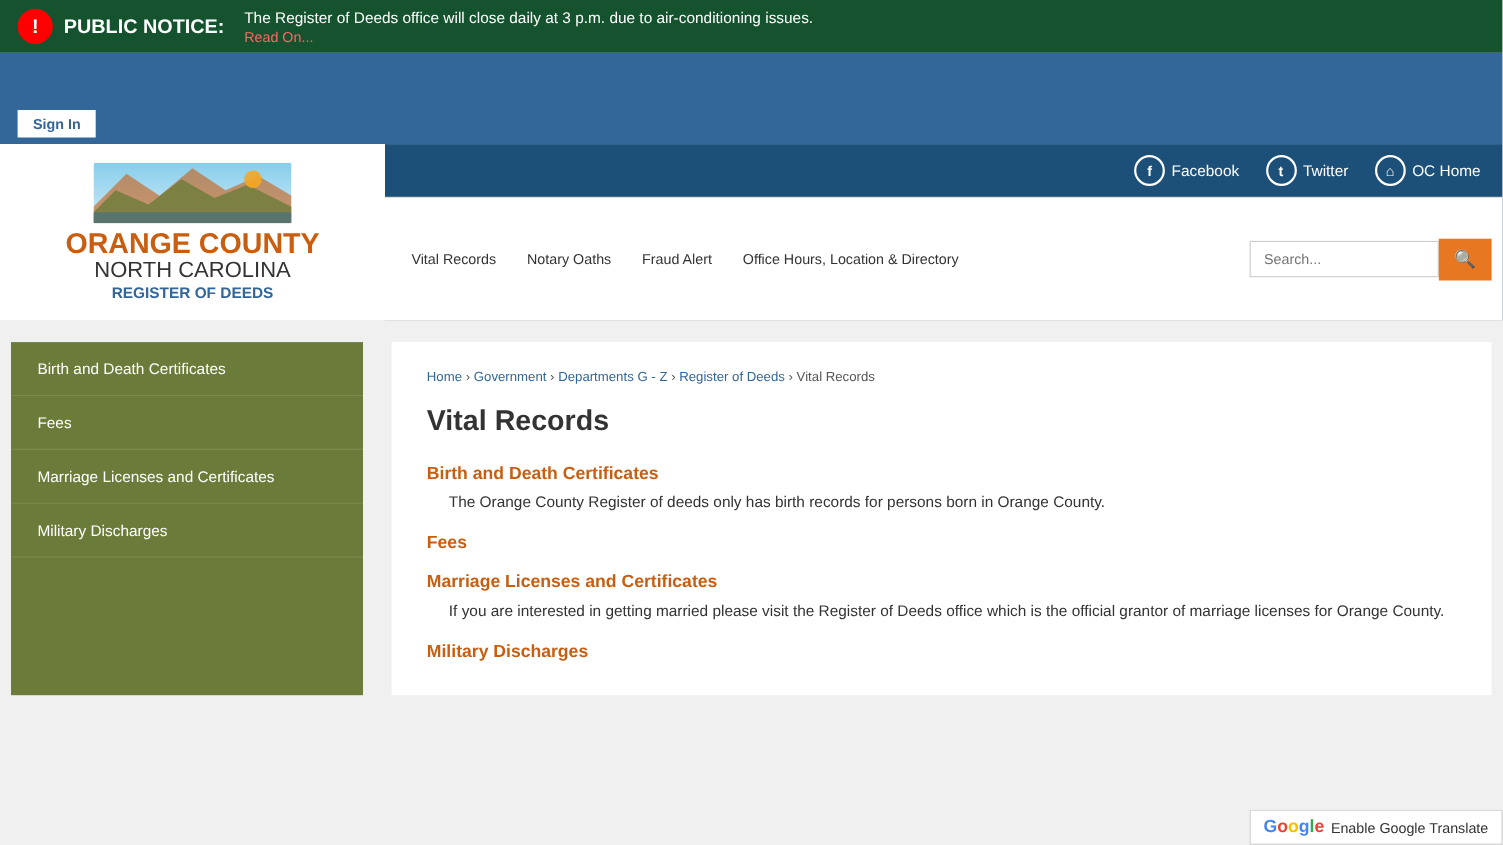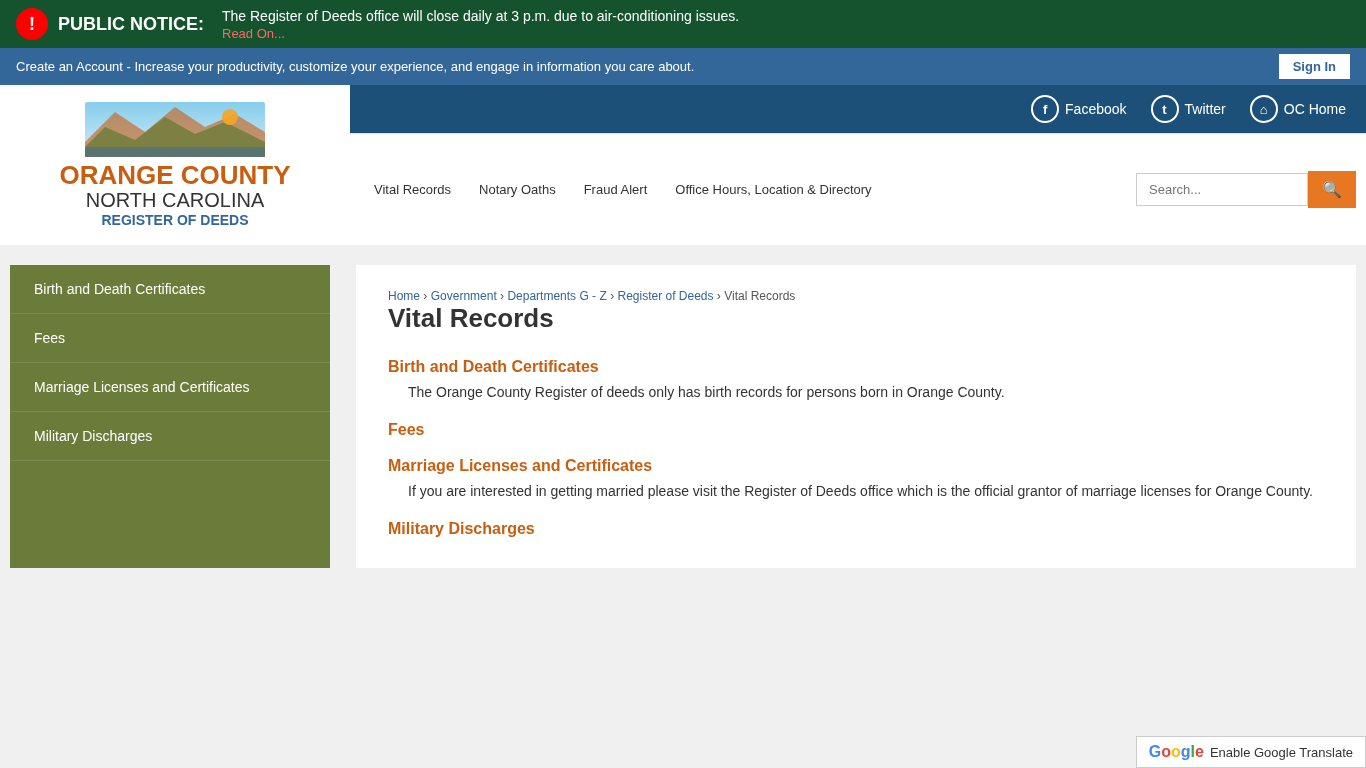--- a/index.html
+++ b/index.html
@@ -45,20 +45,21 @@
       font-size: 13px;
     }
     .signin-btn {
       background: #fff;
       color: #336699;
       border: none;
       padding: 5px 14px;
       font-weight: bold;
       cursor: pointer;
       font-size: 13px;
+      margin-top: 46px;
     }
 
     
     .header {
       background: #fff;
       display: flex;
       align-items: stretch;
       min-height: 160px;
     }
     .logo-area {
@@ -171,21 +172,21 @@
       cursor: pointer;
     }
 
     
     .content-area {
       flex: 1;
       background: #fff;
       padding: 24px 32px;
       margin-left: 10px;
     }
-    .breadcrumb { font-size: 12px; color: #555; }
+    .breadcrumb { font-size: 12px; color: #555; margin-bottom: 18px; }
     .breadcrumb a { color: #336699; text-decoration: none; }
     .breadcrumb span { color: #555; }
 
     .page-title {
       font-size: 26px;
       font-weight: bold;
       color: #333;
       margin-bottom: 24px;
     }
 
@@ -238,21 +239,20 @@
 <div class="notice-bar">
   <div class="notice-icon"></div>
   <span class="notice-label">PUBLIC NOTICE:</span>
   <div>
     <span>The Register of Deeds office will close daily at 3 p.m. due to air-conditioning issues.</span>
     <a class="notice-link" href="#">Read On...</a>
   </div>
 </div>
 
 <div class="account-bar">
-  <span>Create an Account - Increase your productivity, customize your experience, and engage in information you care about.</span>
   <button class="signin-btn">Sign In</button>
 </div>
 
 <div class="header">
 
   <div class="logo-area">
     <div class="logo-text-wrap">
 
       <svg class="logo-svg" width="180" height="55" viewBox="0 0 180 55">
         <defs>

